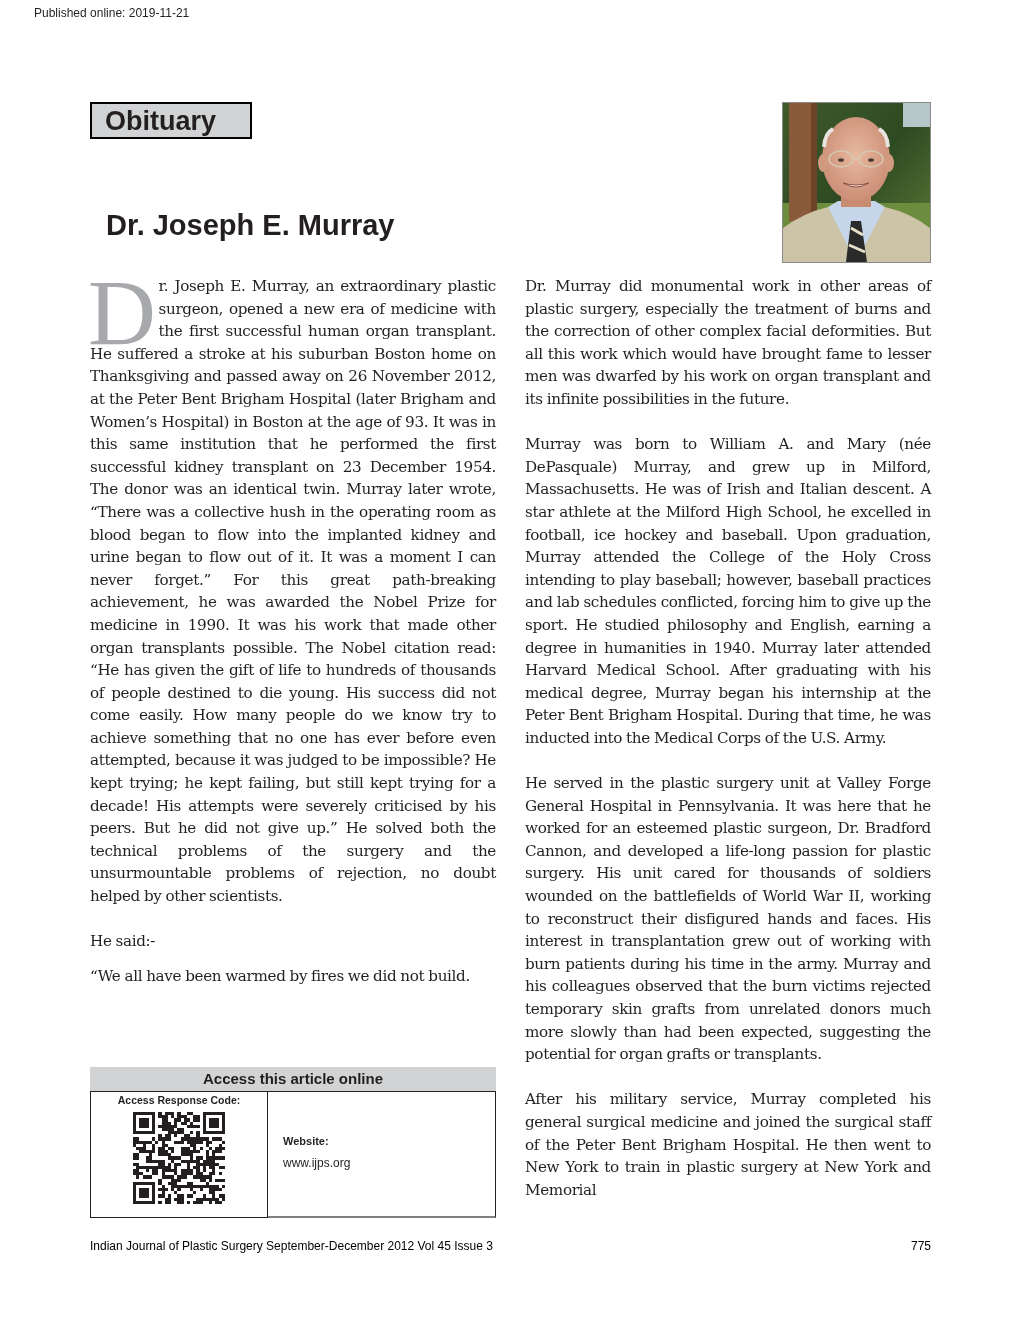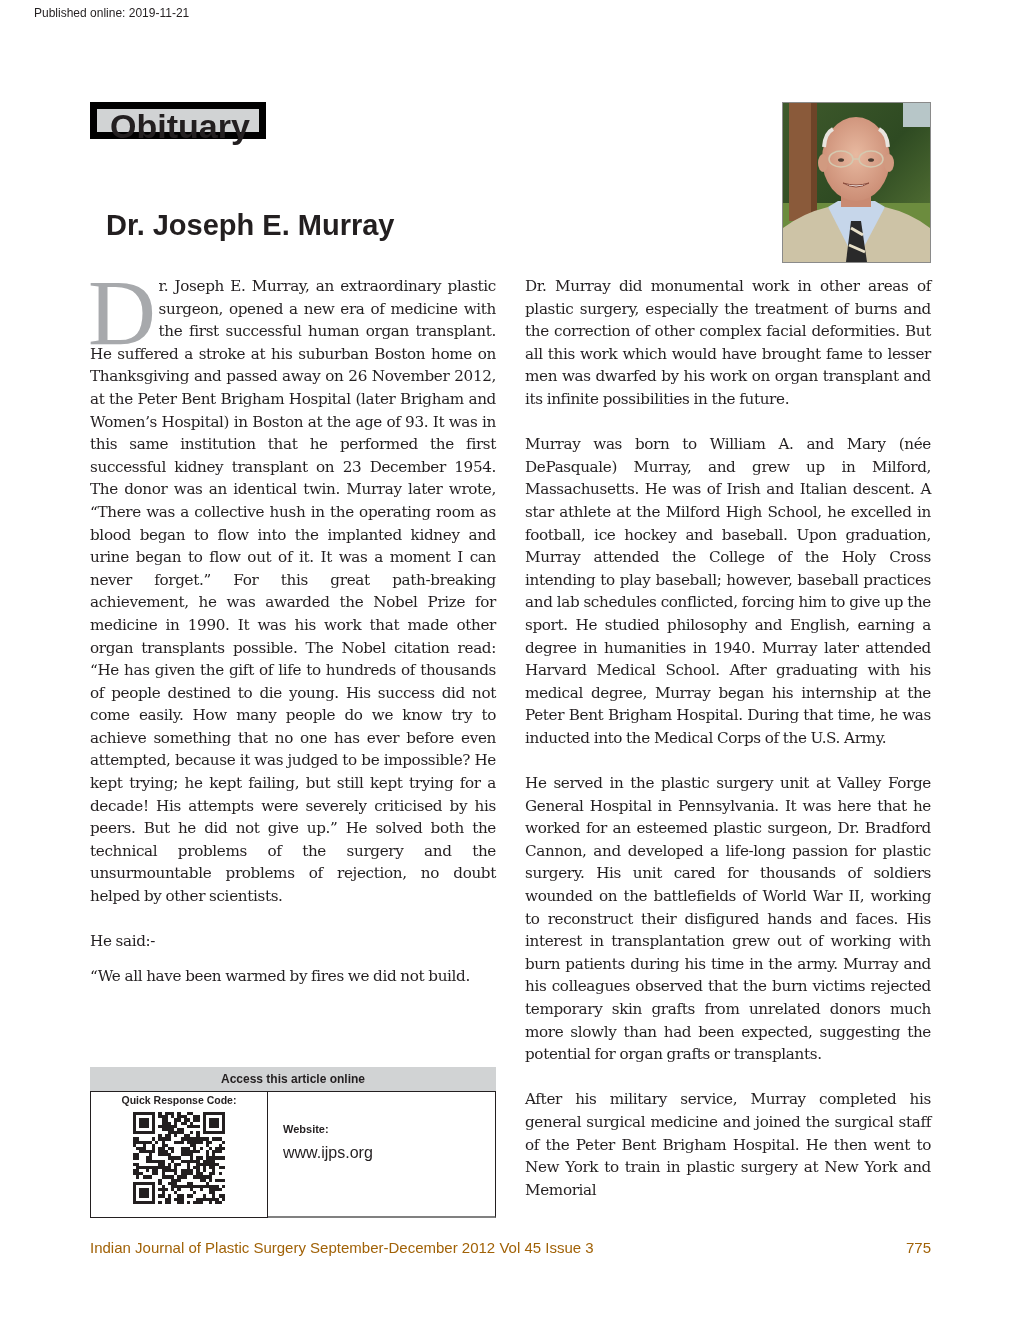--- a/index.html
+++ b/index.html
@@ -5,23 +5,23 @@
     html, body { margin: 0; padding: 0; }
     body {
       width: 1020px; height: 1320px; background: #ffffff; position: relative; overflow: hidden;
       color: #231f20;
     }
     .pub-line {
       position: absolute; left: 34px; top: 6px;
       font-family: "Liberation Sans", sans-serif; font-size: 12px; color: #231f20;
     }
     .section-label {
-      position: absolute; left: 90px; top: 102px; width: 176px; height: 37px;
-      background: #d1d3d4; border: 7px solid #000000; box-sizing: border-box;
-      font-family: "Liberation Sans", sans-serif; font-weight: bold; font-size: 34px;
+      position: absolute; left: 90px; top: 102px; width: 162px; height: 37px;
+      background: #d1d3d4; border: 2px solid #000000; box-sizing: border-box;
+      font-family: "Liberation Sans", sans-serif; font-weight: bold; font-size: 27px;
       line-height: 35px; padding-left: 13px; color: #231f20;
     }
     .article-title {
       position: absolute; left: 90px; top: 193px;
       font-family: "Liberation Sans", sans-serif; font-weight: bold; font-size: 29px; color: #231f20;
       margin: 16px;
     }
     .photo {
       position: absolute; left: 782px; top: 102px; width: 149px; height: 161px;
       border: 1px solid #8a8a8a; box-sizing: border-box; overflow: hidden;
@@ -38,38 +38,38 @@
     .dropcap {
       float: left; font-family: "Liberation Serif", serif; font-size: 94px; line-height: 70px;
       color: #a7a9ac; margin: 2px 3px -6px -2px; height: 66px;
     }
     .access-box {
       position: absolute; left: 90px; top: 1067px; width: 406px; height: 150px;
       font-family: "Liberation Sans", sans-serif;
     }
     .access-header {
       height: 24px; background: #d1d3d4; border-bottom: 1px solid #231f20;
-      text-align: center; font-weight: bold; font-size: 12px; line-height: 24px; color: #231f20;
+      text-align: center; font-weight: bold; font-size: 15px; line-height: 24px; color: #231f20;
     }
     .access-body { display: flex; height: 126px; }
     .qr-cell {
       width: 178px; border-left: 1px solid #231f20; border-bottom: 1px solid #231f20;
       border-right: 1px solid #231f20; box-sizing: border-box; text-align: center;
     }
     .qr-label { font-weight: bold; font-size: 10.5px; margin-top: 2px; }
     .qr-code { margin-top: 6px; }
     .web-cell {
       flex: 1; border-right: 1px solid #231f20; border-bottom: 2px solid #808080;
-      box-sizing: border-box; padding-left: 15px; padding-top: 31px;
+      box-sizing: border-box; padding-left: 15px; padding-top: 43px;
     }
     .web-label { font-weight: bold; font-size: 11px; }
-    .web-url { font-size: 16px; margin-top: 9px; }
+    .web-url { font-size: 12px; margin-top: 9px; }
     .footer {
       position: absolute; left: 90px; top: 1239px; width: 841px;
-      font-family: "Liberation Sans", sans-serif; font-size: 15px; color: #a16207;
+      font-family: "Liberation Sans", sans-serif; font-size: 12px; color: #000000;
       display: flex; justify-content: space-between;
     }
   </style>
 </head>
 <body>
 
 <div class="pub-line">Published online: 2019-11-21</div>
 
 <div class="section-label">Obituary</div>
 
@@ -128,21 +128,21 @@
   <p>Dr. Murray did monumental work in other areas of plastic surgery, especially the treatment of burns and the correction of other complex facial deformities. But all this work which would have brought fame to lesser men was dwarfed by his work on organ transplant and its infinite possibilities in the future.</p>
   <p>Murray was born to William A. and Mary (née DePasquale) Murray, and grew up in Milford, Massachusetts. He was of Irish and Italian descent. A star athlete at the Milford High School, he excelled in football, ice hockey and baseball. Upon graduation, Murray attended the College of the Holy Cross intending to play baseball; however, baseball practices and lab schedules conflicted, forcing him to give up the sport. He studied philosophy and English, earning a degree in humanities in 1940. Murray later attended Harvard Medical School. After graduating with his medical degree, Murray began his internship at the Peter Bent Brigham Hospital. During that time, he was inducted into the Medical Corps of the U.S. Army.</p>
   <p>He served in the plastic surgery unit at Valley Forge General Hospital in Pennsylvania. It was here that he worked for an esteemed plastic surgeon, Dr. Bradford Cannon, and developed a life-long passion for plastic surgery. His unit cared for thousands of soldiers wounded on the battlefields of World War II, working to reconstruct their disfigured hands and faces. His interest in transplantation grew out of working with burn patients during his time in the army. Murray and his colleagues observed that the burn victims rejected temporary skin grafts from unrelated donors much more slowly than had been expected, suggesting the potential for organ grafts or transplants.</p>
   <p>After his military service, Murray completed his general surgical medicine and joined the surgical staff of the Peter Bent Brigham Hospital. He then went to New York to train in plastic surgery at New York and Memorial</p>
 </div>
 
 <div class="access-box">
   <div class="access-header">Access this article online</div>
   <div class="access-body">
     <div class="qr-cell">
-      <div class="qr-label">Quick Response Code:</div>
+      <div class="qr-label">Access Response Code:</div>
       <div class="qr-code">
         <svg id="qr-svg" width="92" height="92" viewBox="0 0 29 29" shape-rendering="crispEdges">
             <rect x="8" y="0" width="1" height="1" fill="#231f20"></rect>
             <rect x="10" y="0" width="1" height="1" fill="#231f20"></rect>
             <rect x="11" y="0" width="1" height="1" fill="#231f20"></rect>
             <rect x="12" y="0" width="1" height="1" fill="#231f20"></rect>
             <rect x="14" y="0" width="1" height="1" fill="#231f20"></rect>
             <rect x="17" y="0" width="1" height="1" fill="#231f20"></rect>
             <rect x="18" y="0" width="1" height="1" fill="#231f20"></rect>
             <rect x="8" y="1" width="1" height="1" fill="#231f20"></rect>

